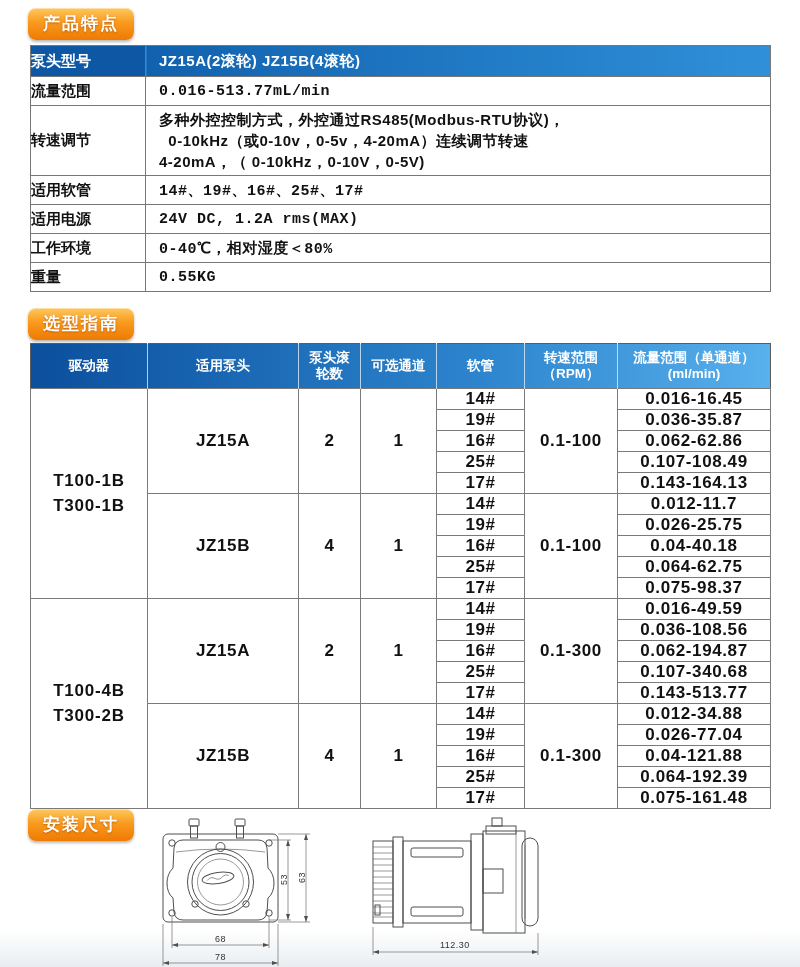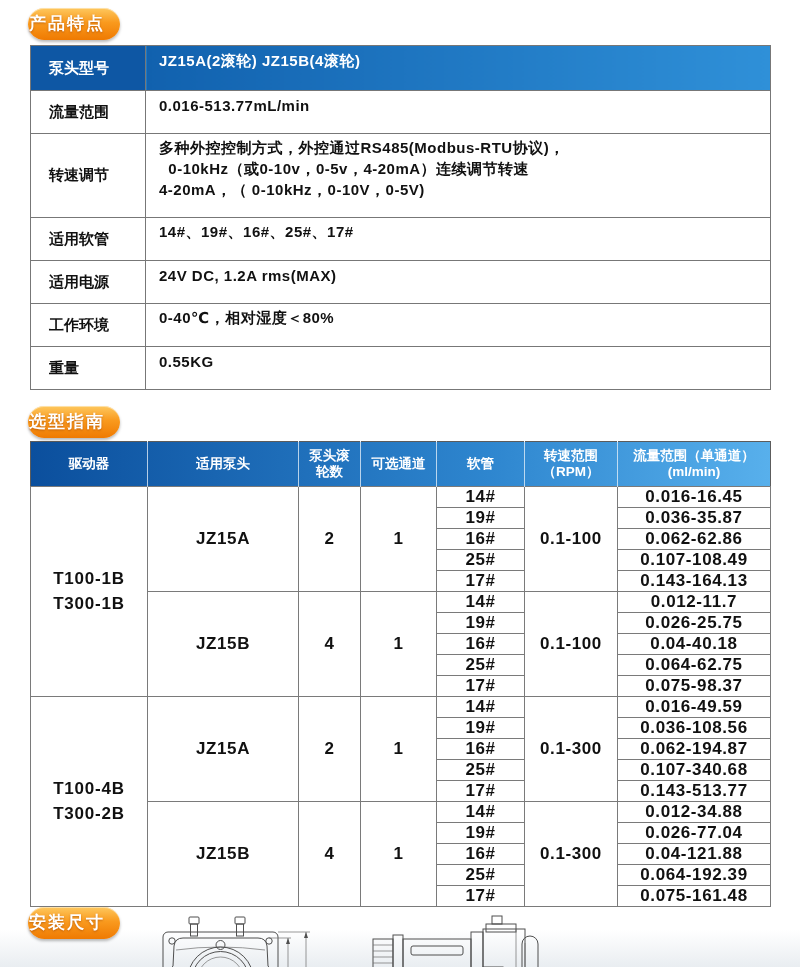--- a/index.html
+++ b/index.html
@@ -3,46 +3,46 @@
 <meta charset="utf-8">
 <style>
   html,body{margin:0;padding:0;}
   body{
     width:800px;height:967px;
     background:linear-gradient(180deg,#ffffff 0px,#ffffff 930px,#e9edf1 967px);
     font-family:"Liberation Sans","DejaVu Sans",sans-serif;
     color:#111;
   }
   .badge{
-    display:inline-block;margin-left:28px;padding:4px 15px 5px 1px;
+    display:inline-block;margin-left:28px;padding:4px 15px 5px 15px;
     font-size:17px;font-weight:700;color:#fff;letter-spacing:2px;
     background:linear-gradient(180deg,#fec85e 0%,#f99a1e 45%,#ef7a02 100%);
-    border-radius:16px;
+    border-radius:8px;
     box-shadow:0 2px 3px rgba(0,0,0,.28), inset 0 1px 0 rgba(255,255,255,.45);
     text-shadow:0 1px 2px rgba(150,60,0,.55);
   }
   .b1{margin-top:8px;}
   .b2{margin-top:16px;}
   .b3{}
 
   
   table{border-collapse:collapse;table-layout:fixed;}
   .spec{width:740px;margin:5px 0 0 30px;border:1px solid #5c5c5c;}
   .spec th,.spec td{border:1px solid #777;font-size:15px;font-weight:700;vertical-align:middle;}
-  .spec th{width:115px;text-align:left;padding:3px 6px 3px 18px;}
-  .spec td{padding:3px 6px 17px 13px;letter-spacing:.5px;}
+  .spec th{width:115px;text-align:left;padding:3px 6px 3px 0;}
+  .spec td{padding:3px 6px 3px 13px;letter-spacing:.5px;}
   .spec .hdr th{
     background:#0e57a4;color:#fff;height:24px;
   }
   .spec .hdr td{
     background:linear-gradient(90deg,#1161ae 0%,#2f90d8 100%);
     color:#fff;height:24px;
   }
   .spec .multiline div{line-height:21px;}
-  .spec .r1 td{height:22px;}
+  .spec .r1 td{height:22px;font-family:Liberation Mono, monospace;}
 
   
   .sel{width:740px;margin:3px 0 0 30px;border:1px solid #5c5c5c;}
   .sel th{
     color:#fff;font-size:13.5px;font-weight:700;height:42px;
     border-left:1px solid rgba(235,243,250,.75);
     padding:1px 2px;line-height:16px;
   }
   .sel thead tr{
     background:linear-gradient(90deg,#0b4f9d 0%,#2e86cf 62%,#58b0ec 100%);

